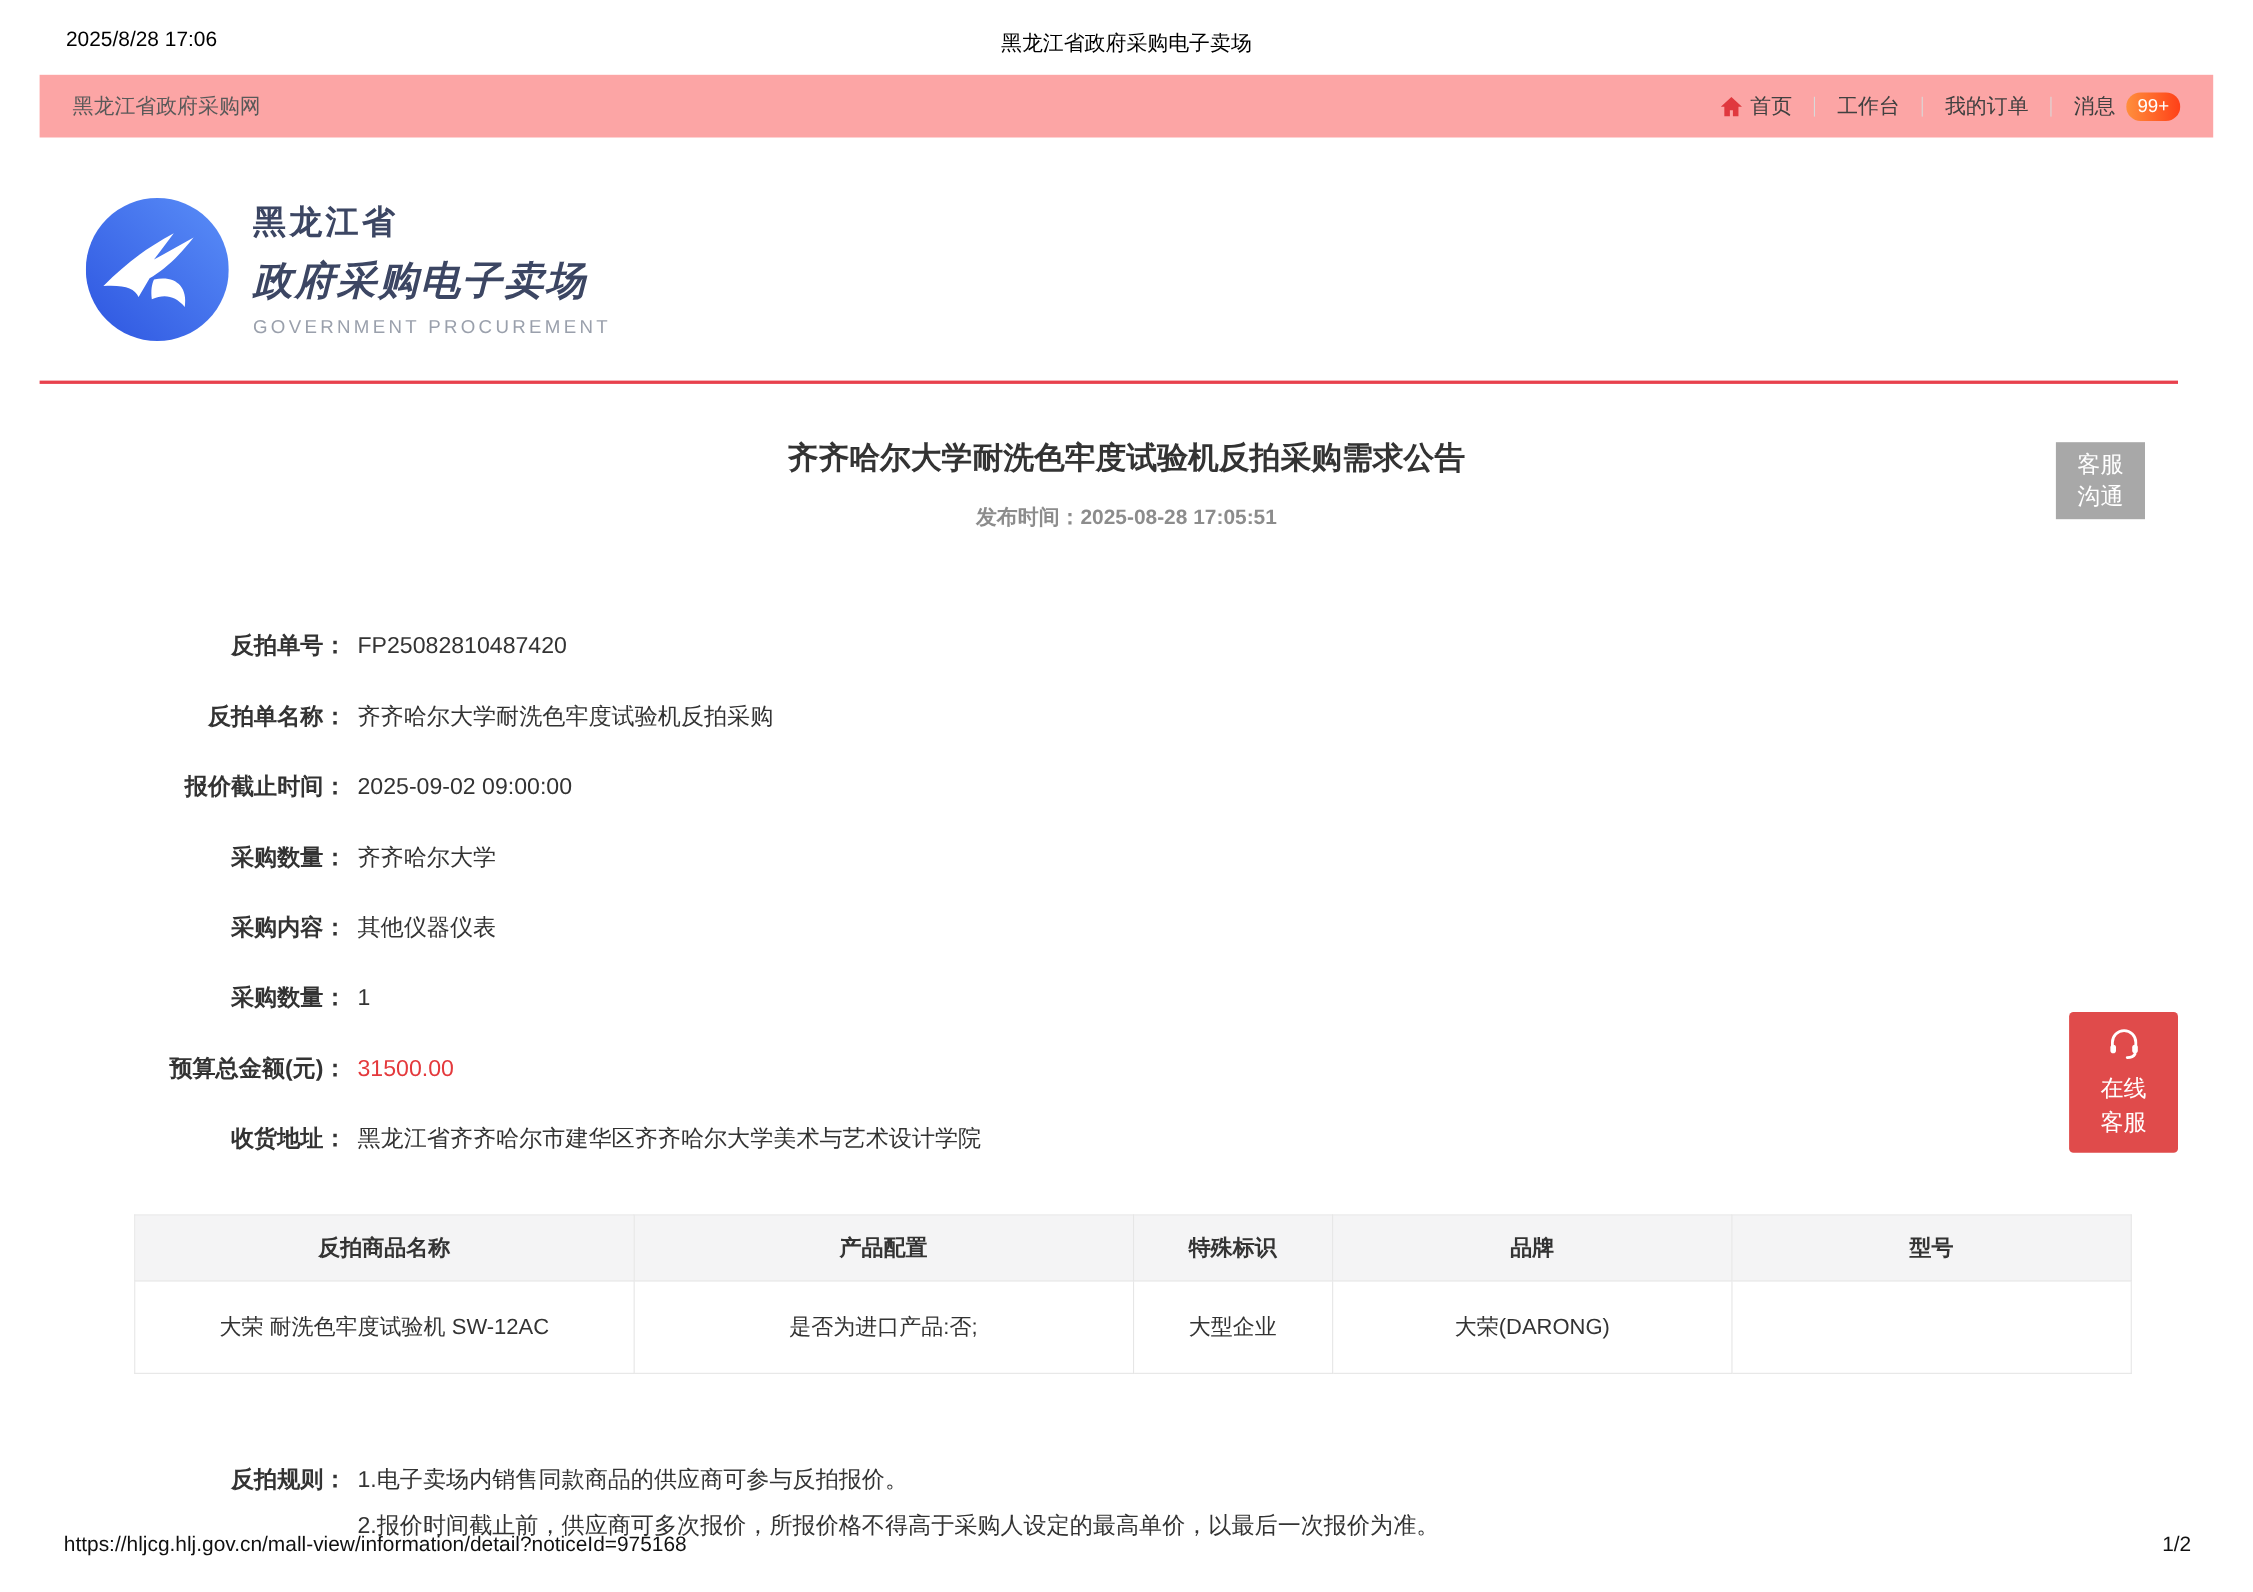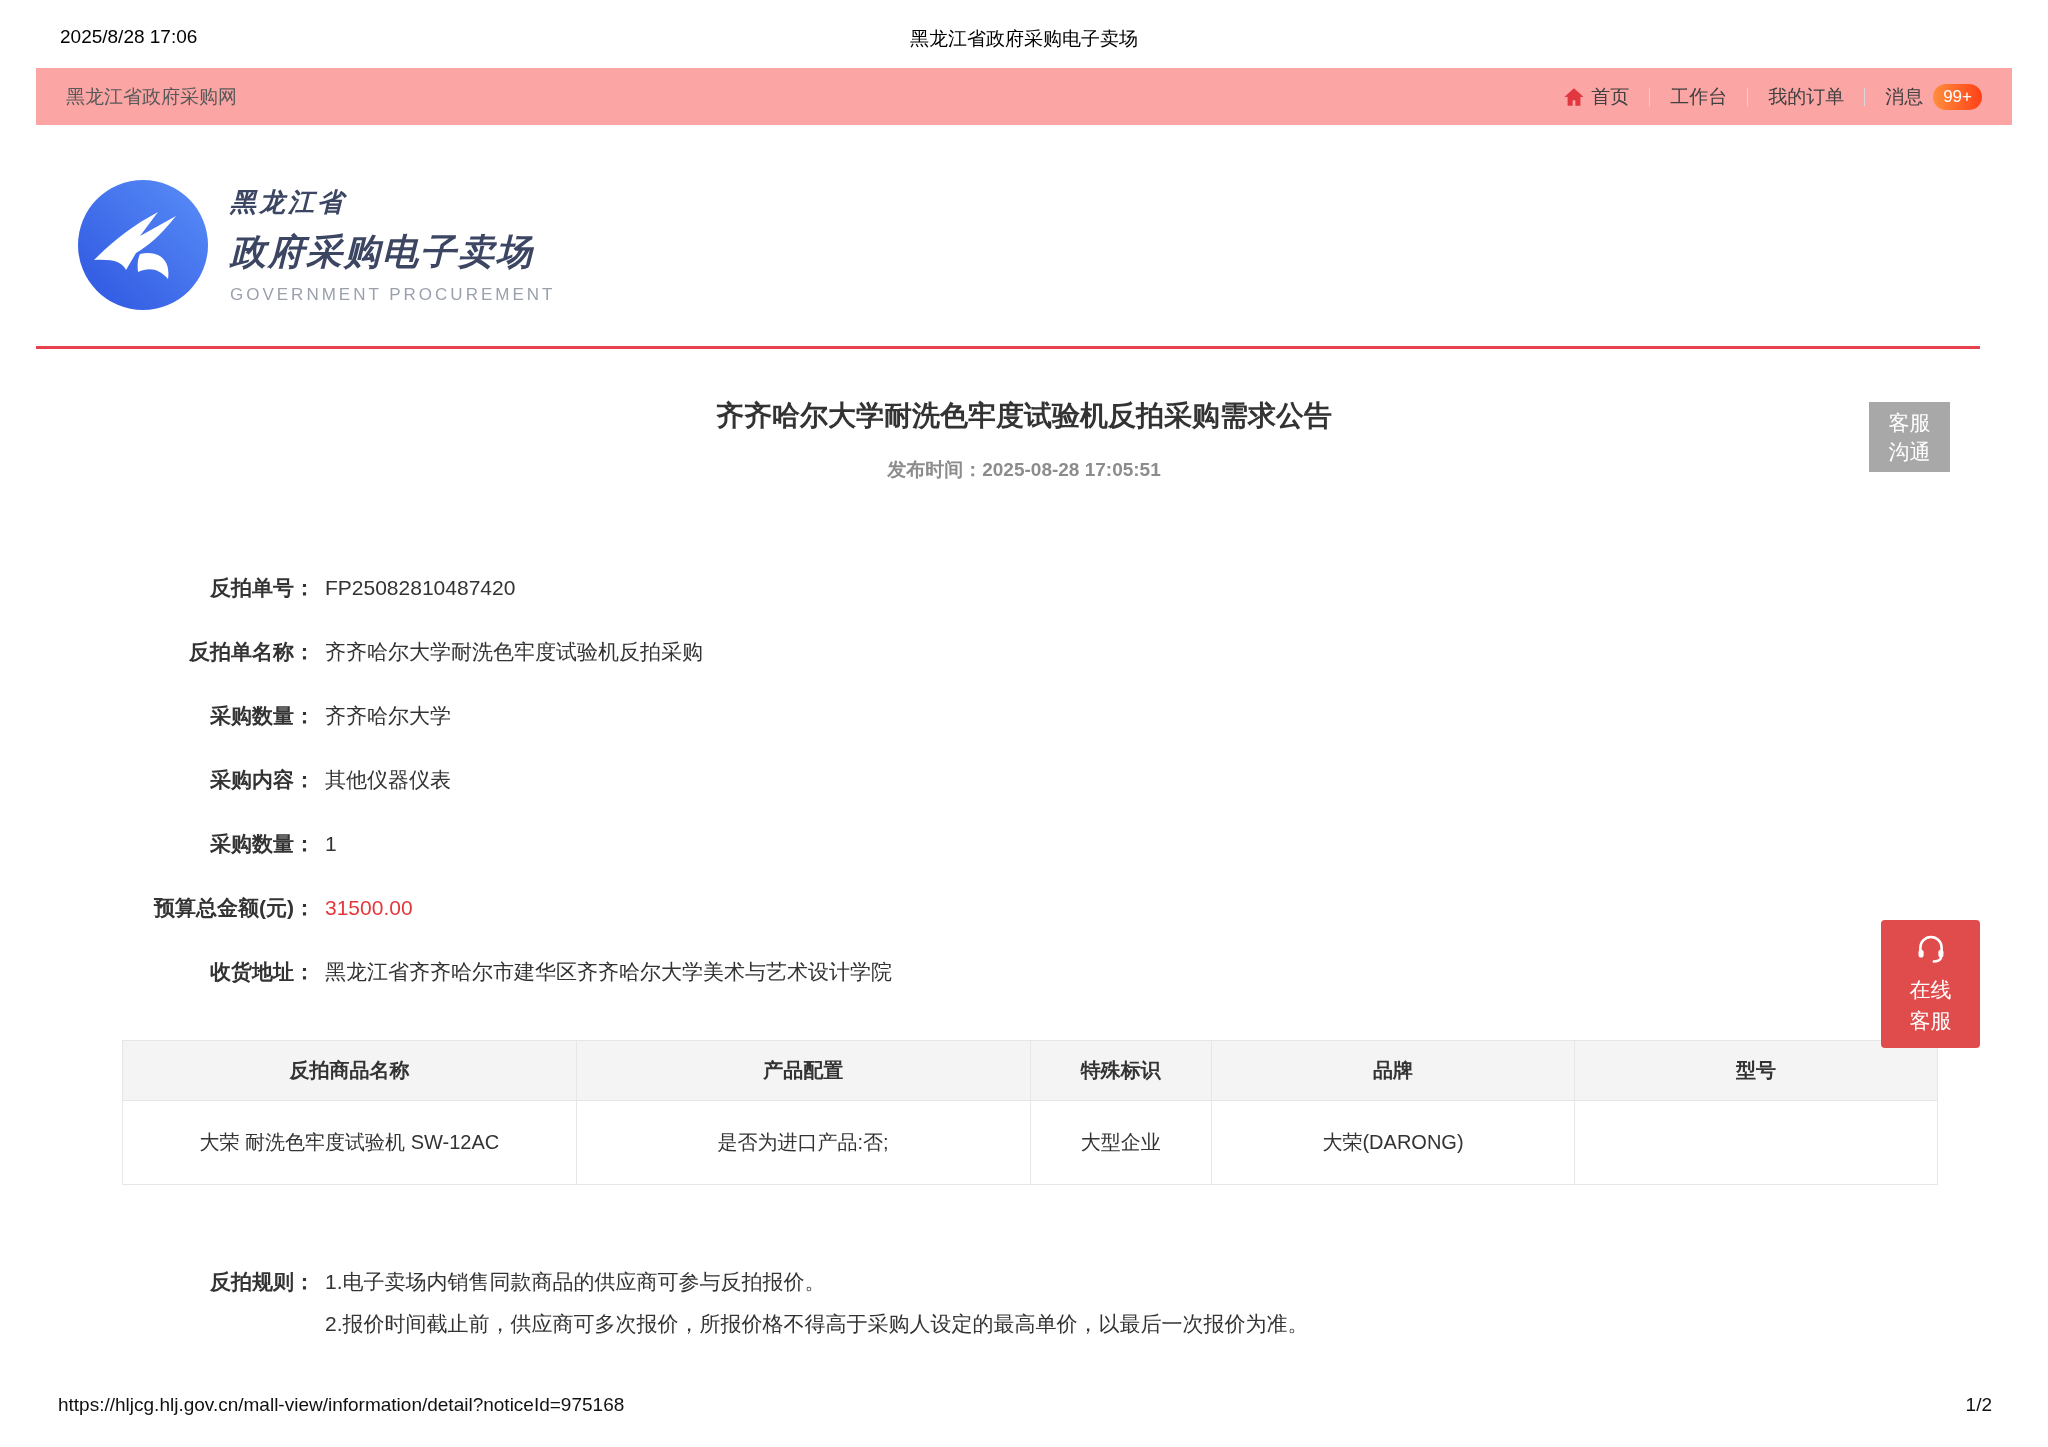--- a/index.html
+++ b/index.html
@@ -20,21 +20,21 @@
   .nav-item { display:flex; align-items:center; cursor:pointer; }
   .nav-item .home-svg { width:22px; height:22px; margin-right:6px; }
   .nav-sep { width:1px; height:18px; background:#d9d9d9; margin:0 20px; }
   .nav-badge { margin-left:10px; padding:3px 10px; border-radius:13px; color:#fff; font-size:17px;
     background:linear-gradient(90deg,#ff8f3c,#ff4018); }
 
   
   .logo-wrap { margin:52px 0 0 78px; display:flex; align-items:center; height:135px; }
   .logo-mark { width:130px; height:130px; flex:0 0 auto; }
   .logo-text { margin-left:22px; color:#3c4663; }
-  .logo-line1 { font-size:26px; font-weight:bold; font-style:italic; letter-spacing:3px; }
+  .logo-line1 { font-size:30px; font-weight:bold; letter-spacing:3px; }
   .logo-line2 { font-size:36px; font-weight:bold; font-style:italic; letter-spacing:2px; margin-top:8px; }
   .logo-line3 { font-size:17px; color:#9aa0ac; letter-spacing:3px; margin-top:8px; font-style:normal; }
 
   .red-rule { height:3px; background:#e8414d; margin:34px 68px 0 36px; }
 
   
   .notice-head { position:relative; margin-top:48px; }
   .notice-title { text-align:center; font-size:28px; font-weight:bold; color:#333; }
   .notice-pub { text-align:center; font-size:19px; font-weight:bold; color:#8c8c8c; margin-top:22px; }
   .kefu-box { position:absolute; right:98px; top:5px; width:81px; height:70px; background:#a8a8a8;
@@ -142,20 +142,24 @@
 </div>
 
 <div class="fields">
   <div class="field-row">
     <span class="field-label">反拍单号：</span>
     <span class="field-value">FP25082810487420</span>
   </div>
   <div class="field-row">
     <span class="field-label">反拍单名称：</span>
     <span class="field-value">齐齐哈尔大学耐洗色牢度试验机反拍采购</span>
+  </div>
+  <div class="field-row">
+    <span class="field-label">报价截止时间：</span>
+    <span class="field-value">2025-09-02 09:00:00</span>
   </div>
   <div class="field-row">
     <span class="field-label">采购数量：</span>
     <span class="field-value">齐齐哈尔大学</span>
   </div>
   <div class="field-row">
     <span class="field-label">采购内容：</span>
     <span class="field-value">其他仪器仪表</span>
   </div>
   <div class="field-row">

